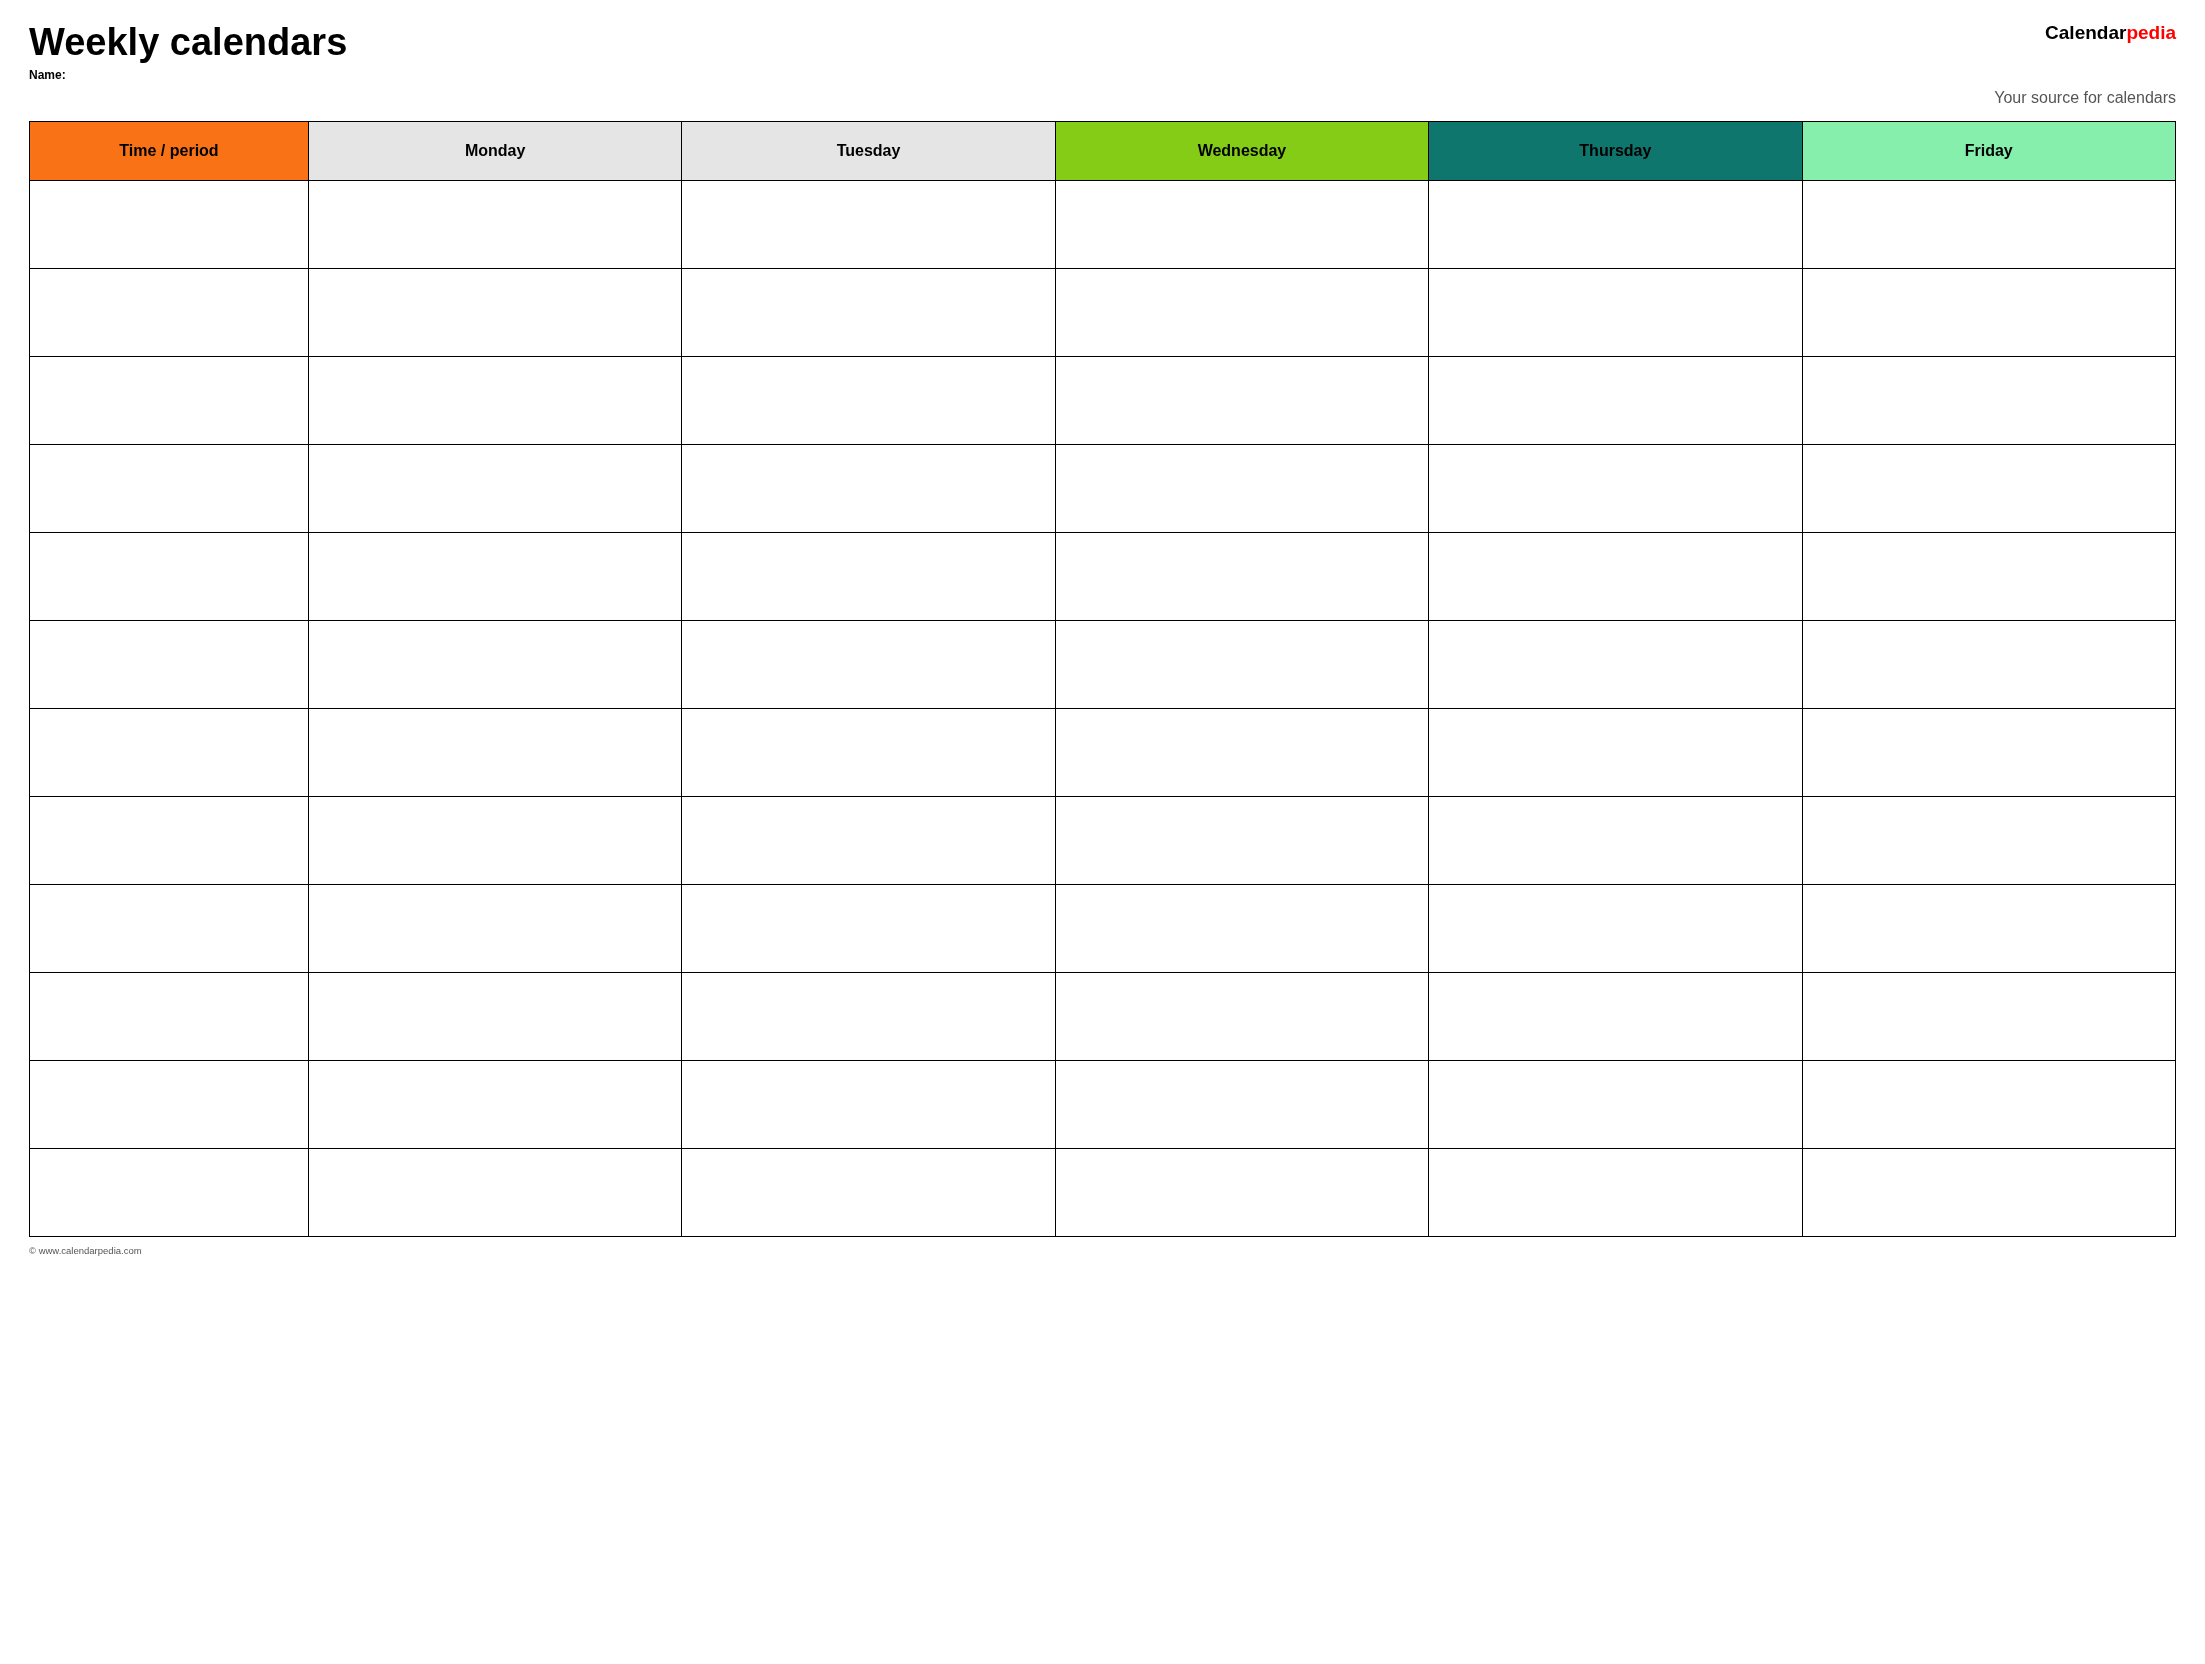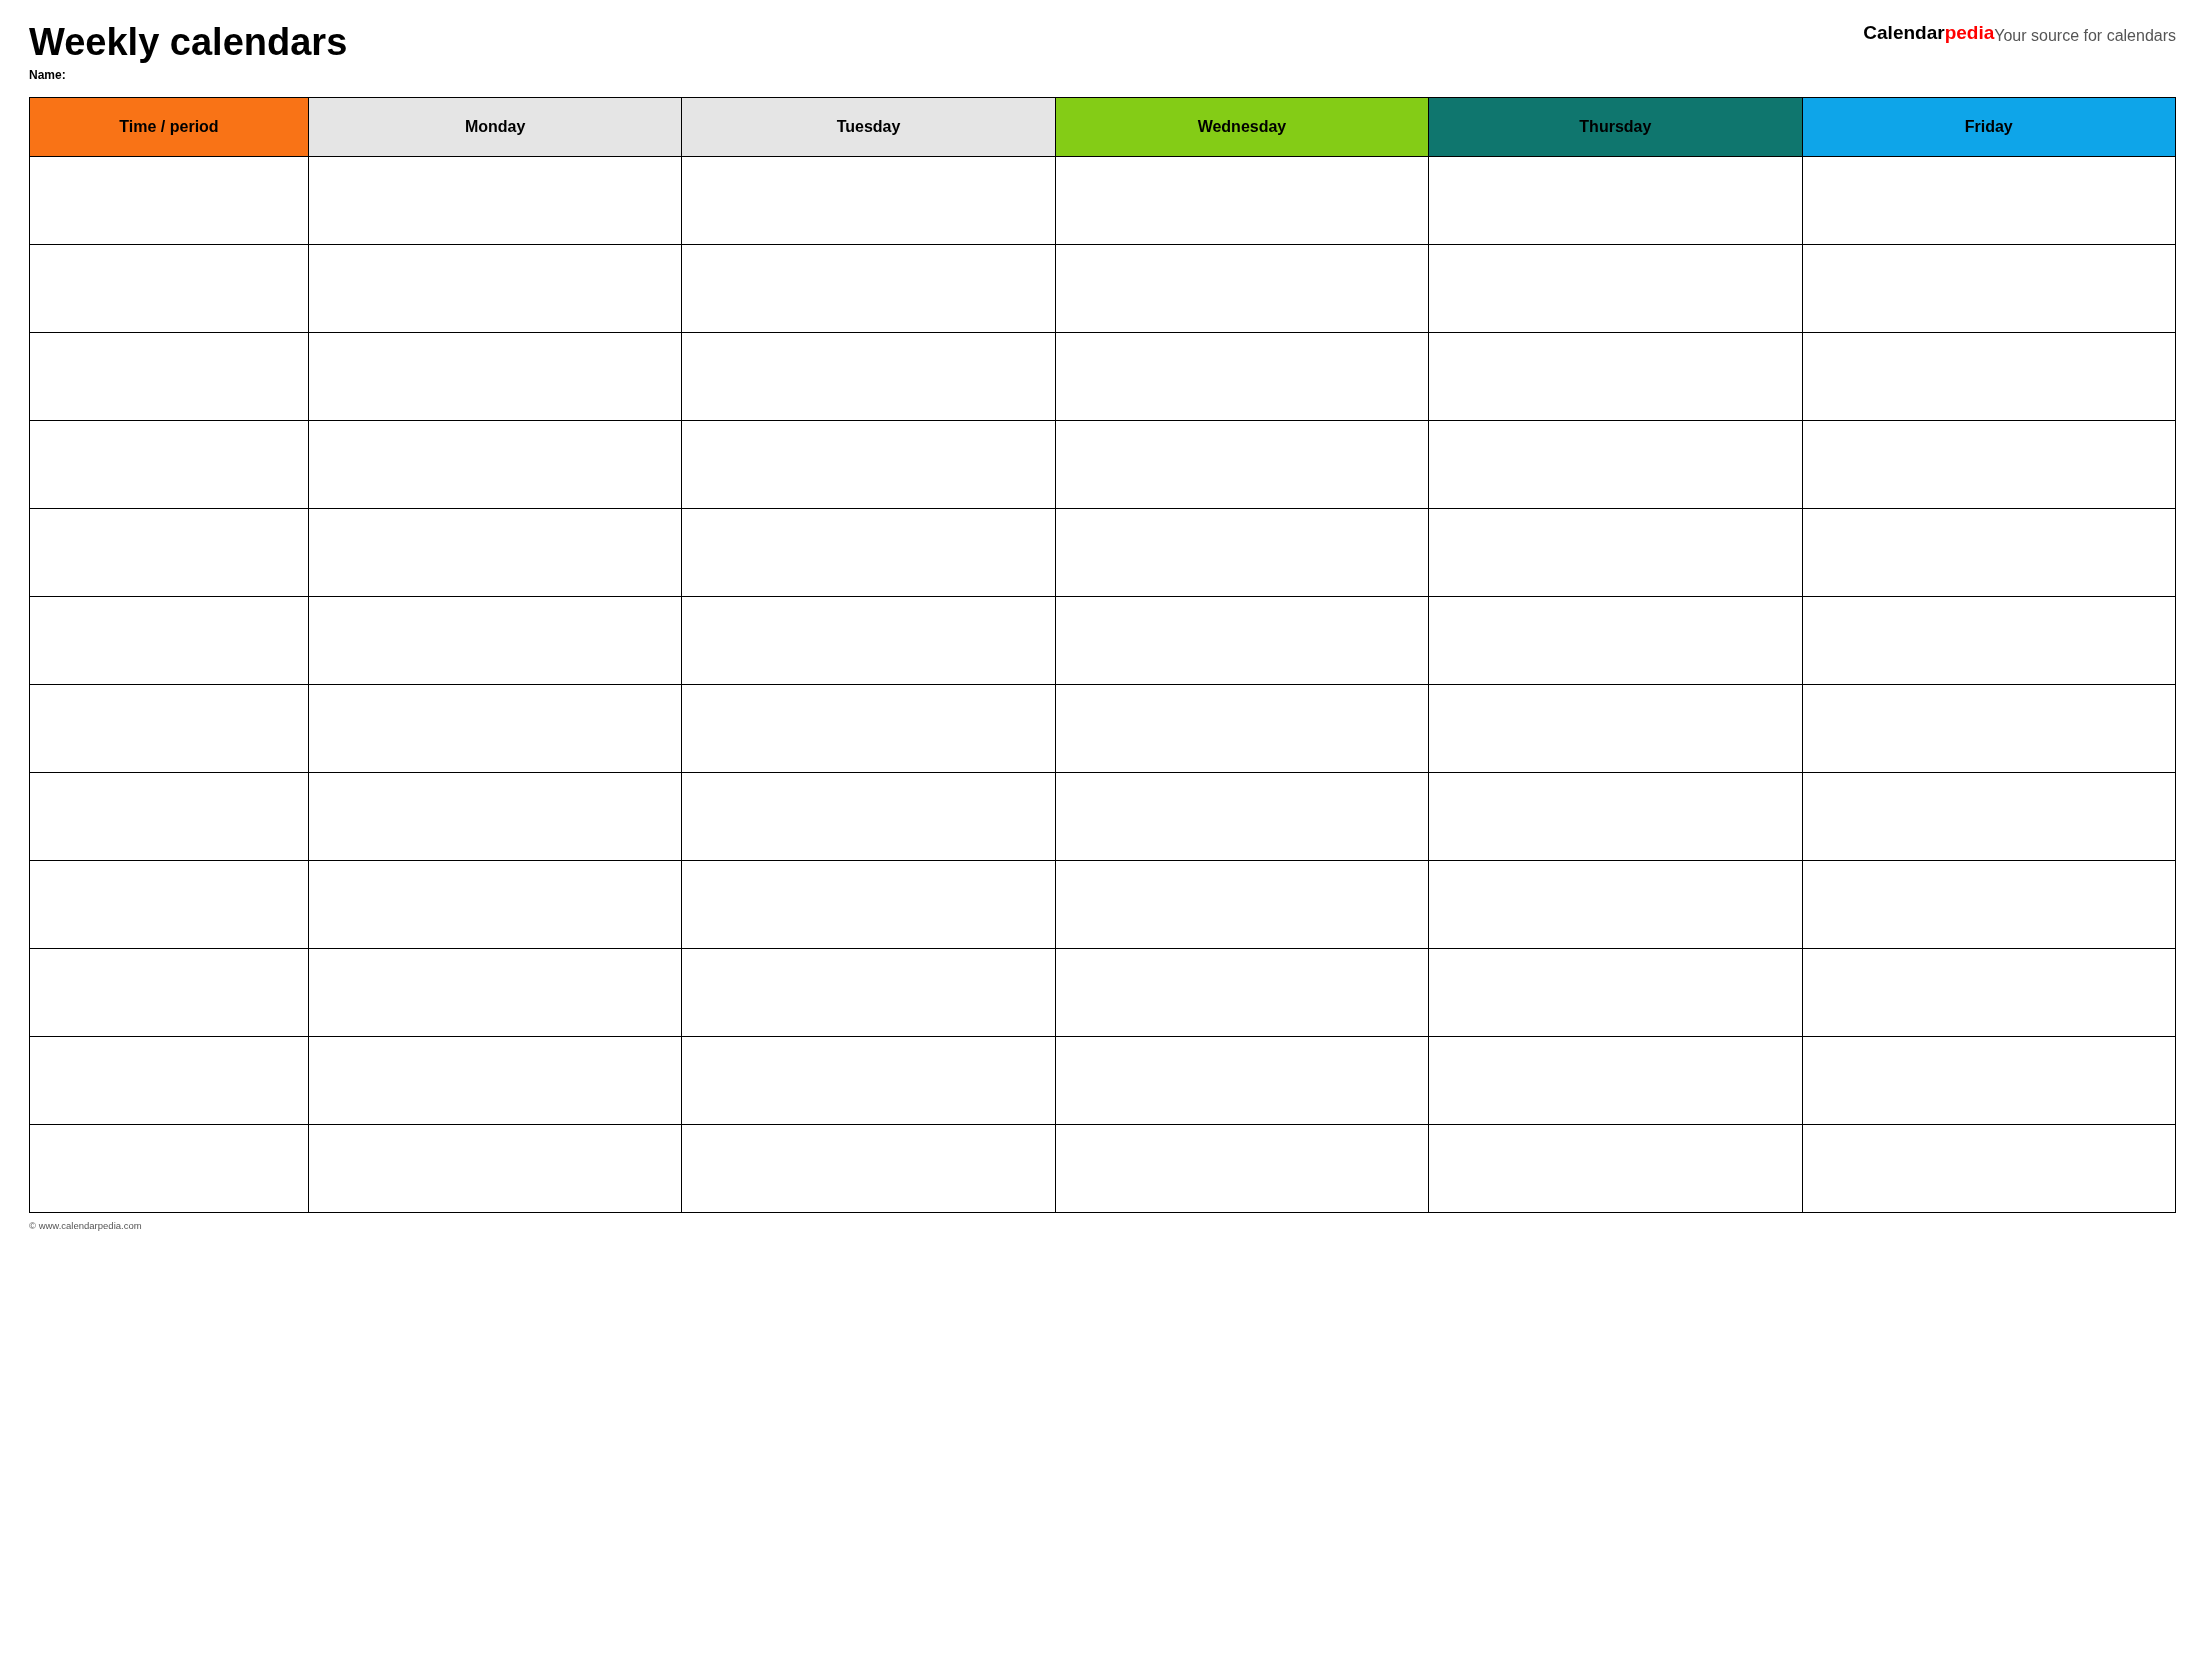--- a/index.html
+++ b/index.html
@@ -37,22 +37,23 @@
 
     .name-label {
       font-size: 12px;
       font-weight: bold;
       color: #000000;
       margin-top: 4.4px;
     }
 
     .logo-section {
       display: flex;
-      flex-direction: row;
+      flex-direction: column;
       align-items: flex-end;
+      gap: 44px;
     }
 
     .logo-text {
       font-size: 19px;
       font-weight: normal;
       color: #000000;
       line-height: 1.2;
     }
 
     .logo-text .calendar-part {
@@ -119,21 +120,21 @@
       margin-top: 48px;
     }
 
     .th-thursday {
       background-color: #0f766e;
       color: #000000;
       width: 17.4%;
     }
 
     .th-friday {
-      background-color: #0ea5e9;
+      background-color: #86efac;
       color: #000000;
       width: 17.4%;
     }
 
     .schedule-table td {
       background-color: #ffffff;
     }
 
     .footer {
       margin-top: 7.3px;

